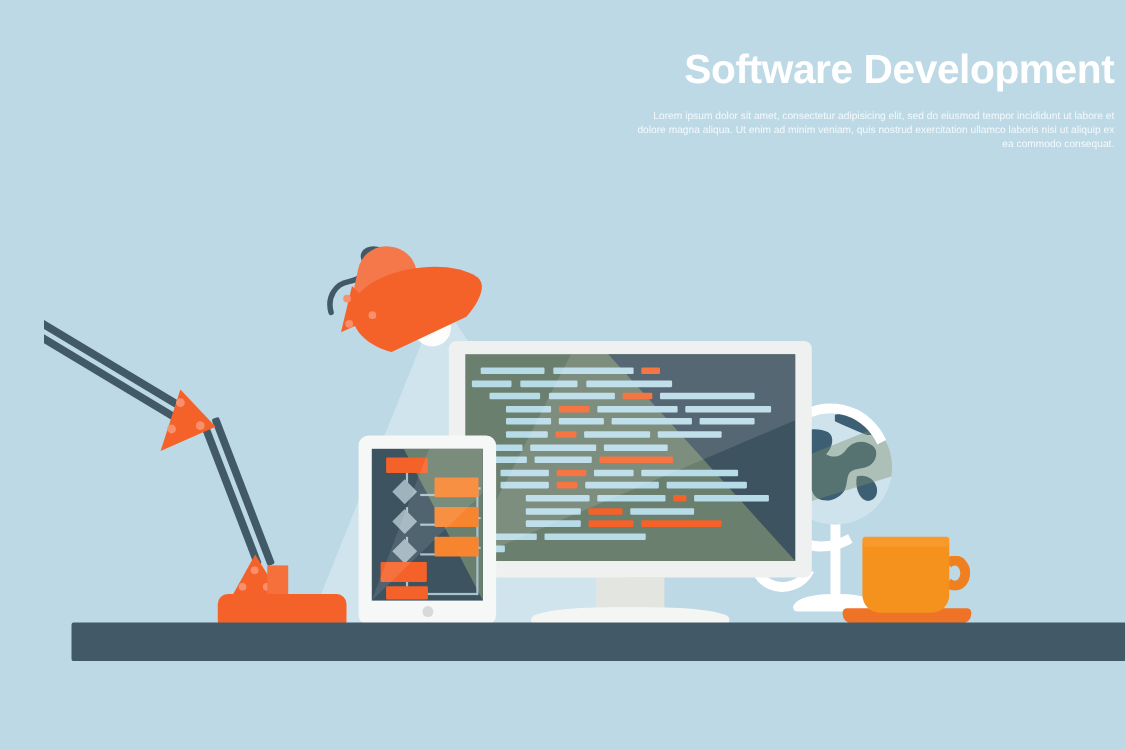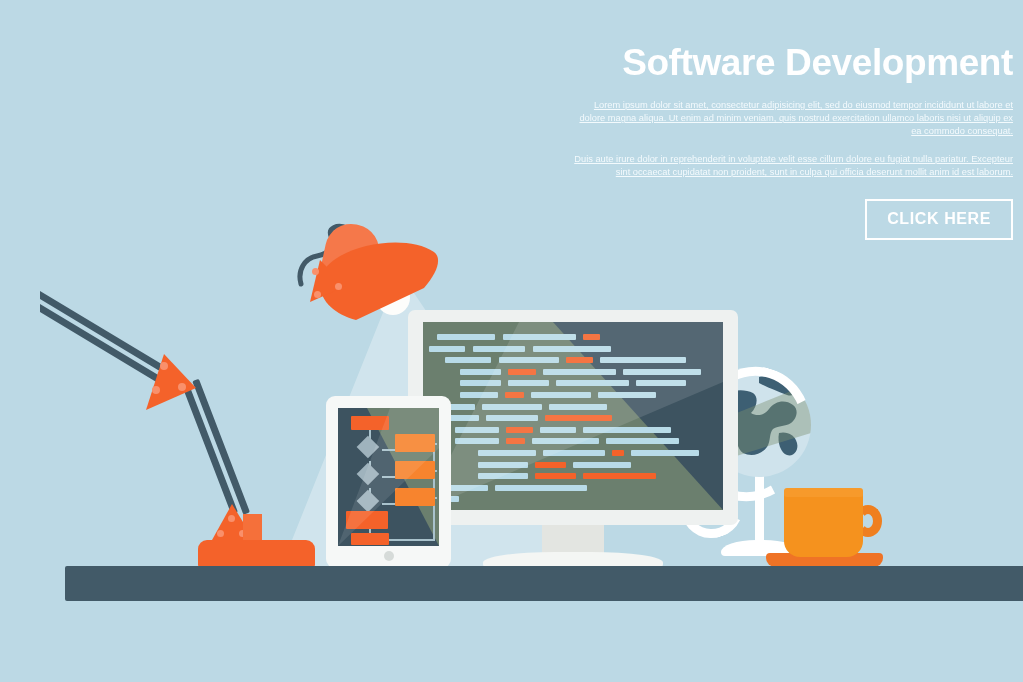--- a/index.html
+++ b/index.html
@@ -14,21 +14,20 @@
 
   
   .text-col{position:absolute;right:50px;top:44px;width:440px;text-align:right;}
   .headline{
     color:#ffffff;font-size:37px;font-weight:bold;line-height:1.0;
     letter-spacing:-0.4px;margin:0 0 18px 0;white-space:nowrap;
   }
   .para{
     color:#f3fafd;font-size:9.3px;line-height:13.2px;margin:0 0 14px 0;
     text-align:right;
-    text-decoration:underline;
   }
   .cta{
     display:inline-block;margin-top:6px;border:2.5px solid #ffffff;
     color:#ffffff;font-size:16px;font-weight:bold;letter-spacing:0.6px;
     padding:9px 20px 10px 20px;background:transparent;cursor:pointer;
     font-family:"Liberation Sans", sans-serif;
   }
 
   
   .desk{position:absolute;left:25px;top:566px;width:975px;height:35px;background:#425a68;border-radius:2px;}
@@ -100,22 +99,20 @@
   .wire{position:absolute;}
 </style>
 </head>
 <body>
 
 <div id="stage">
 
   <div class="text-col">
     <h1 class="headline">Software Development</h1>
     <p class="para">Lorem ipsum dolor sit amet, consectetur adipisicing elit, sed do eiusmod tempor incididunt ut labore et dolore magna aliqua. Ut enim ad minim veniam, quis nostrud exercitation ullamco laboris nisi ut aliquip ex ea commodo consequat.</p>
-    <p class="para">Duis aute irure dolor in reprehenderit in voluptate velit esse cillum dolore eu fugiat nulla pariatur. Excepteur sint occaecat cupidatat non proident, sunt in culpa qui officia deserunt mollit anim id est laborum.</p>
-    <button class="cta">CLICK HERE</button>
   </div>
 
   <svg class="beam" style="left:0;top:0;width:1023px;height:682px;">
     <polygon points="350,295 372,290 560,570 240,570" fill="#ffffff" opacity="0.30"></polygon>
   </svg>
 
   <svg class="wire" style="left:255px;top:222px;width:80px;height:70px;">
     <path d="M6,62 C2,48 10,36 22,34 C34,32 40,24 36,14 C33,6 42,2 52,6" stroke="#425a68" stroke-width="5" fill="none" stroke-linecap="round"></path>
   </svg>
 

